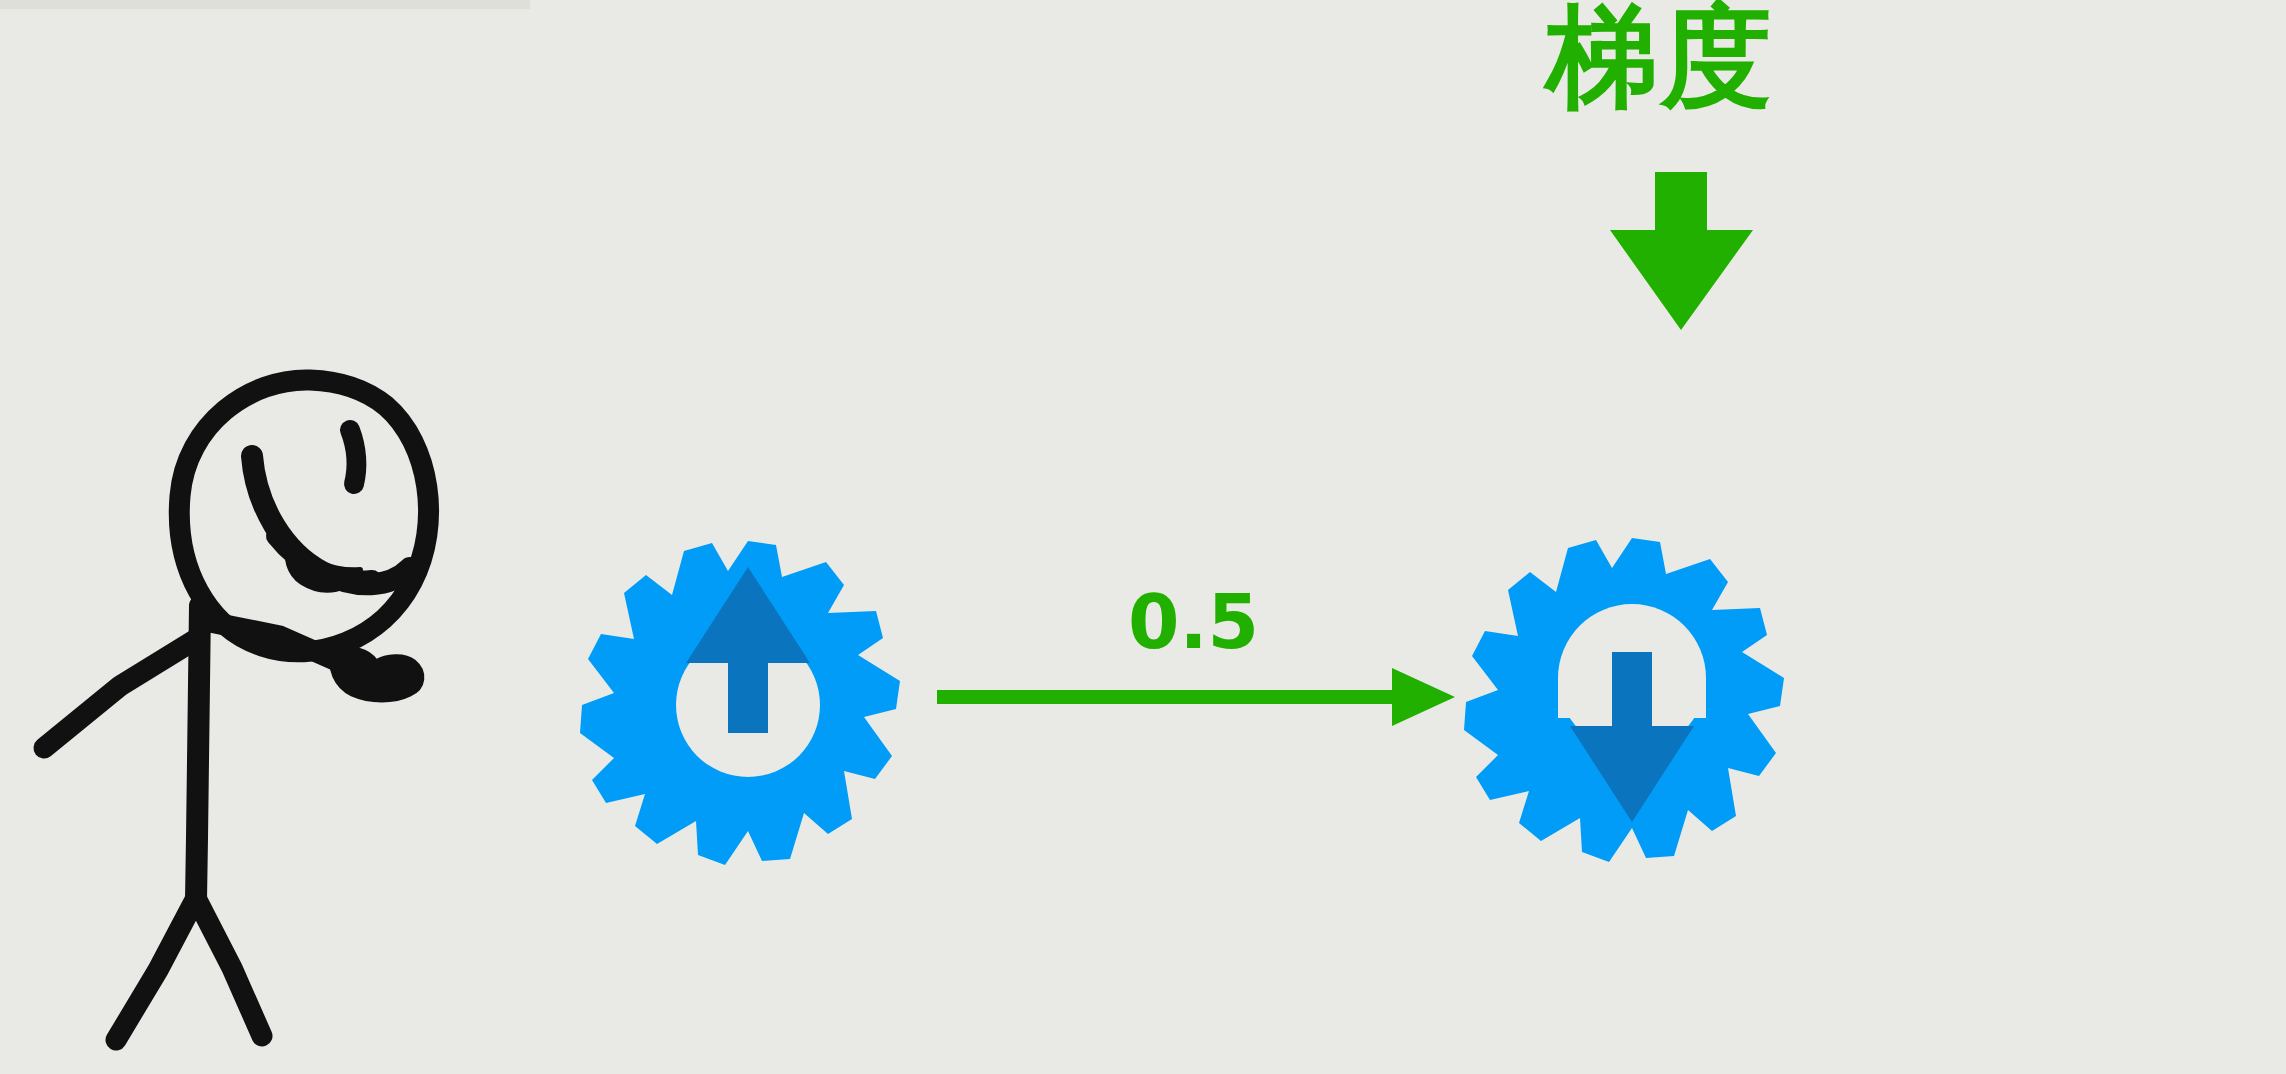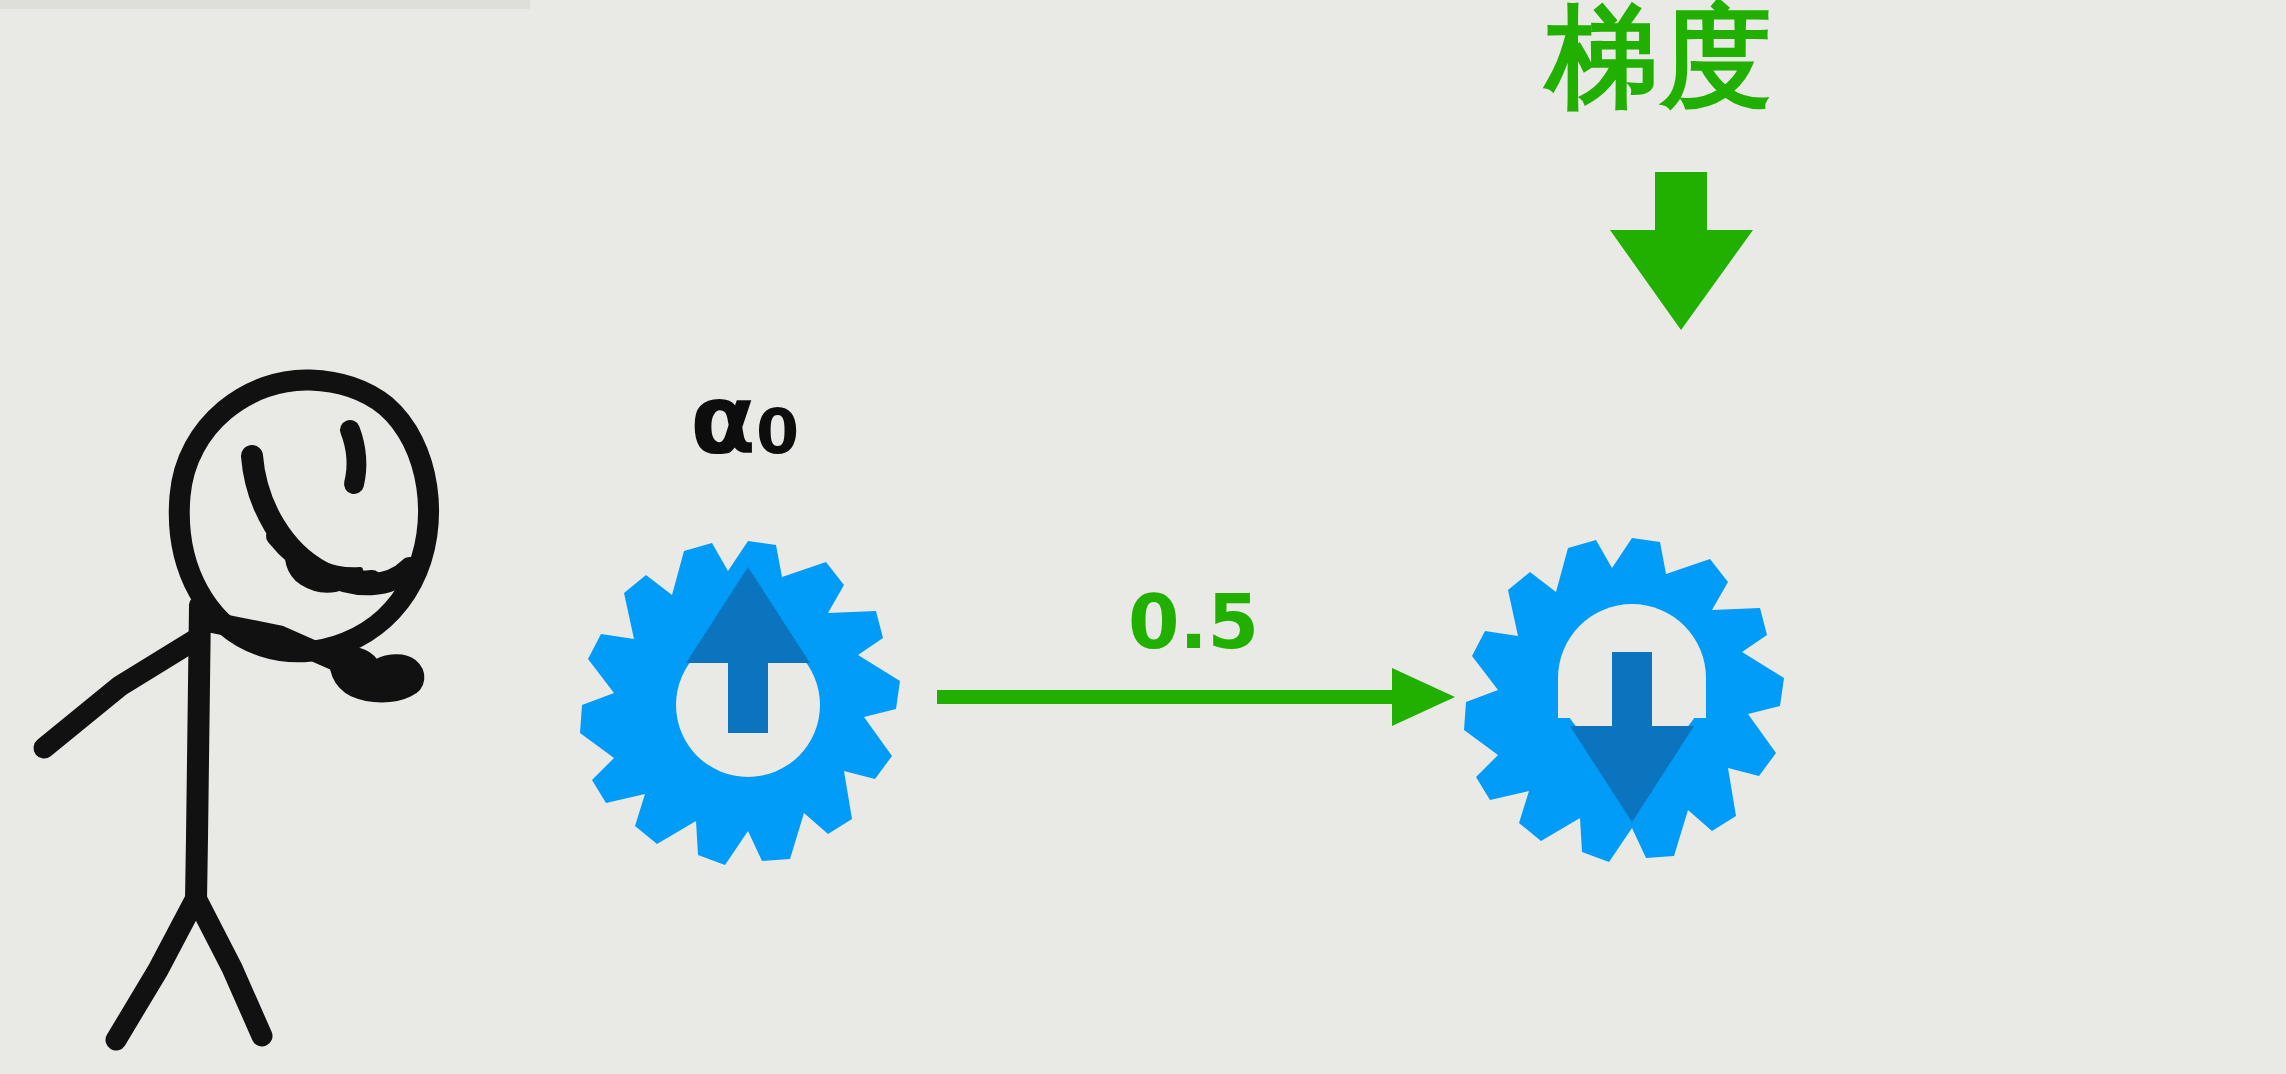--- a/index.html
+++ b/index.html
@@ -167,20 +167,17 @@
       <circle cx="0" cy="-12" r="74" fill="#e9eae5"></circle>
       <rect x="-74" y="-12" width="148" height="40" fill="#e9eae5"></rect>
 
       <path d="M -20,-38 L 20,-38 L 20,36 L 62,36 L 0,132 L -62,36 L -20,36 Z" fill="#0a74be"></path>
     </g>
 
   </svg>
 
   <div class="label" id="gradient-title">梯度</div>
 
-  <div class="label" id="alpha0-label">
-    <span>α</span><span class="sub">0</span>
-  </div>
 
 
   <div class="label" id="factor-label">0.5</div>
 
 </div>
 
 </body></html>

